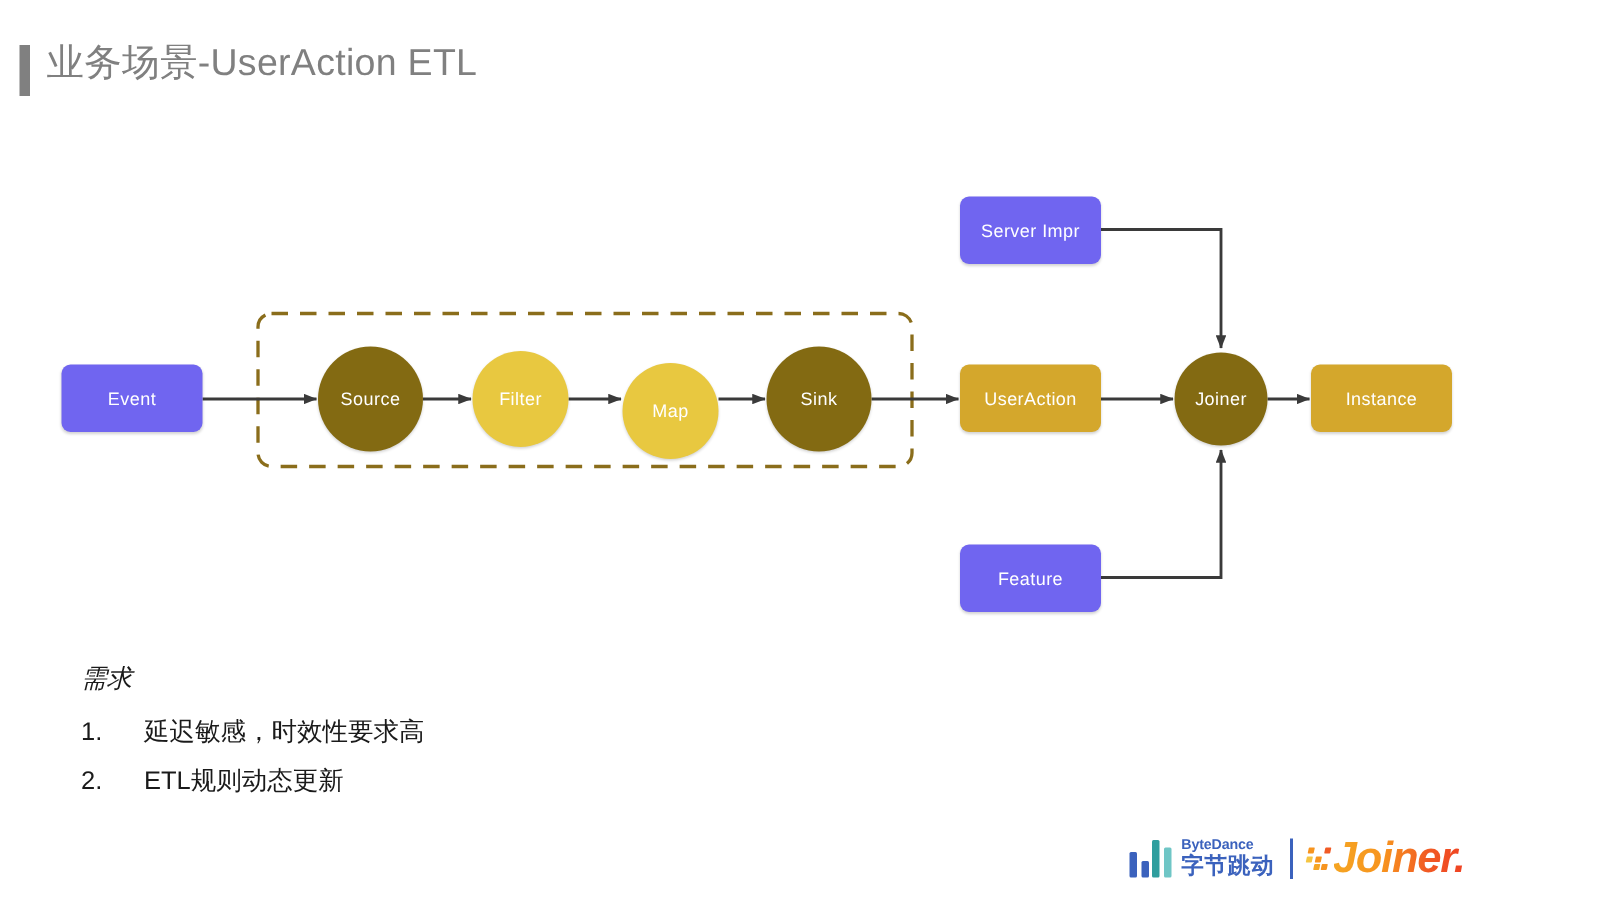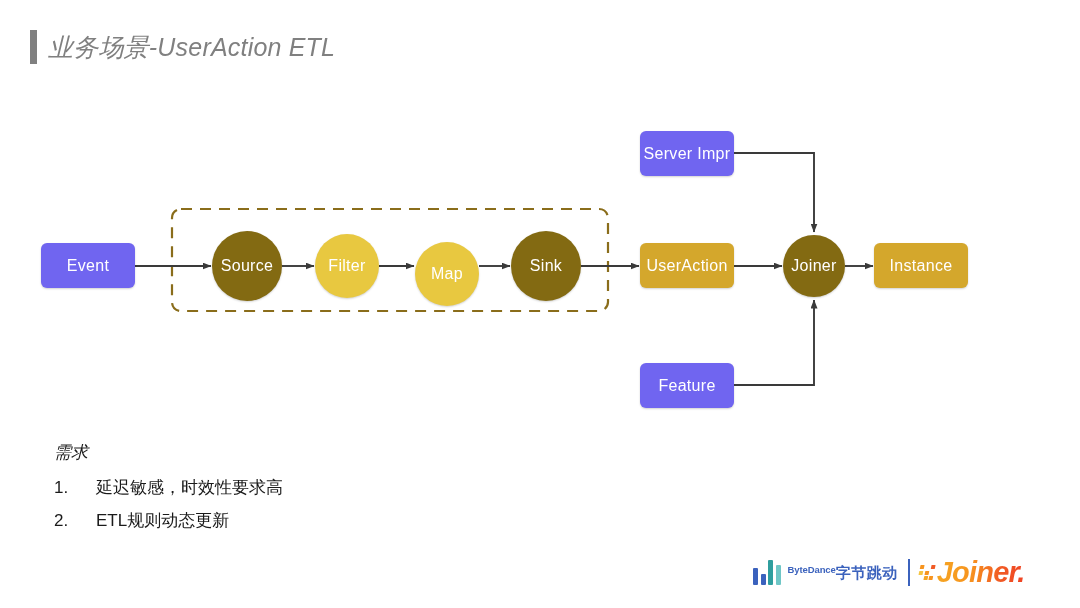--- a/index.html
+++ b/index.html
@@ -12,26 +12,25 @@
     height: 608px;
     position: relative;
     overflow: hidden;
     font-family: "Liberation Sans", "DejaVu Sans", sans-serif;
     background: #ffffff;
   }
 
   
   #slide-title {
     position: absolute;
-    left: 30px;
+    left: 13px;
     top: 30px;
     display: flex;
-    align-items: center;
+    align-items: flex-start;
     gap: 11px;
-    font-style: italic;
   }
   #title-accent-bar {
     width: 7px;
     height: 34px;
     background: #808080;
     flex: none;
   }
   #title-text {
     font-size: 25px;
     color: #808080;
@@ -55,21 +54,21 @@
     width: 1080px;
     height: 608px;
   }
 
   .node {
     position: absolute;
     display: flex;
     align-items: center;
     justify-content: center;
     color: #ffffff;
-    font-size: 16px;
+    font-size: 12px;
     letter-spacing: 0.3px;
     box-sizing: border-box;
     text-align: center;
     user-select: none;
   }
   .node-box {
     border-radius: 6px;
     box-shadow: 0 1px 2px rgba(0,0,0,0.18);
   }
   .node-circle {
@@ -122,20 +121,21 @@
   }
   #bd-bars {
     display: flex;
     align-items: flex-end;
     gap: 2.5px;
     height: 26px;
   }
   .bd-bar { width: 5px; border-radius: 1px; }
   #bd-wordmark {
     display: flex;
+    flex-direction: column;
     justify-content: center;
     line-height: 1;
   }
   #bd-en {
     font-size: 9.5px;
     color: #3b62bd;
     font-weight: bold;
     letter-spacing: -0.1px;
     margin-bottom: 2px;
   }

